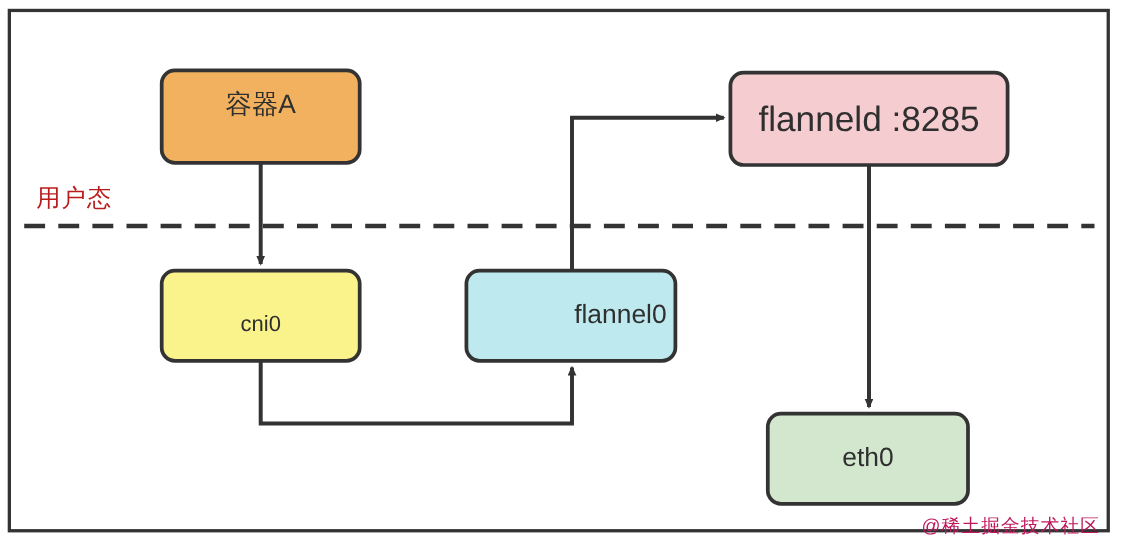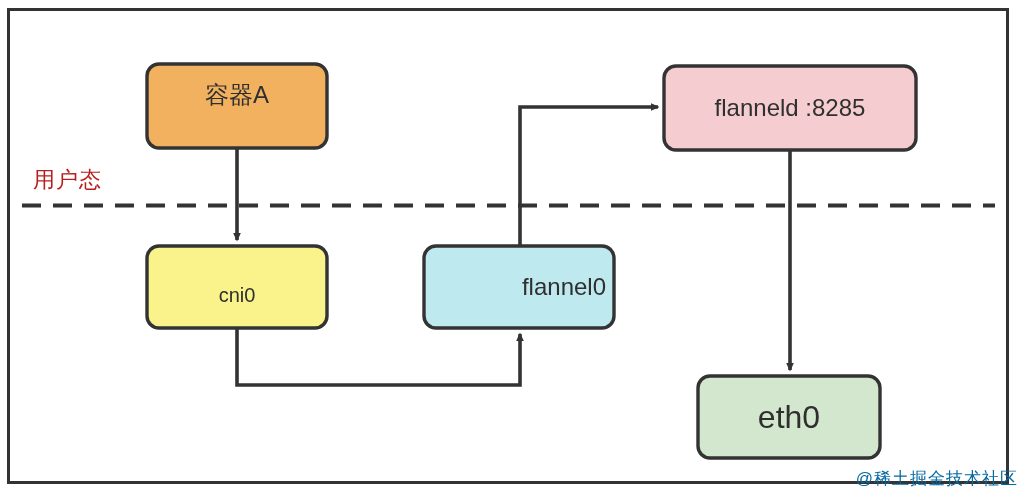--- a/index.html
+++ b/index.html
@@ -36,24 +36,24 @@
   .side-label {
     position: absolute;
     color: #b91c1c;
     font-size: 22px;
     letter-spacing: 1px;
     white-space: nowrap;
     text-align: center;
   }
   .watermark {
     position: absolute;
-    right: 2px;
+    right: 20px;
     bottom: 6px;
     font-size: 17px;
-    color: #0369a1;
+    color: #be185d;
     letter-spacing: 1px;
     white-space: nowrap;
   }
 </style>
 </head>
 <body>
 
 <div id="canvas">
 
   <svg id="diagram-svg" viewBox="0 0 1020 496">
@@ -84,23 +84,23 @@
     <path d="M520,246 L520,107 L658,107" fill="none" stroke="#333333" stroke-width="3.6" stroke-linejoin="miter" marker-end="url(#arrowhead)"></path>
 
     <path d="M790,150 L790,370" fill="none" stroke="#333333" stroke-width="3.6" marker-end="url(#arrowhead)"></path>
   </svg>
 
   <div class="side-label" style="left:33px; top:165px;">用户态</div>
 
 
   <div class="node-label" style="left:147px; top:64px; width:180px; height:62px; font-size:24px;">容器A</div>
 
-  <div class="node-label" style="left:664px; top:66px; width:252px; height:84px; font-size:24px;">flanneld :8285</div>
+  <div class="node-label" style="left:664px; top:66px; width:252px; height:84px; font-size:32px;">flanneld :8285</div>
 
   <div class="node-label" style="left:147px; top:246px; width:180px; height:99px; font-size:20px;">cni0</div>
 
   <div class="node-label" style="left:424px; top:246px; width:190px; height:82px; font-size:24px;padding-left:45px;">flannel0</div>
 
-  <div class="node-label" style="left:698px; top:376px; width:182px; height:82px; font-size:32px;">eth0</div>
+  <div class="node-label" style="left:698px; top:376px; width:182px; height:82px; font-size:24px;">eth0</div>
 
   <div class="watermark">@稀土掘金技术社区</div>
 
 </div>
 
 </body></html>

